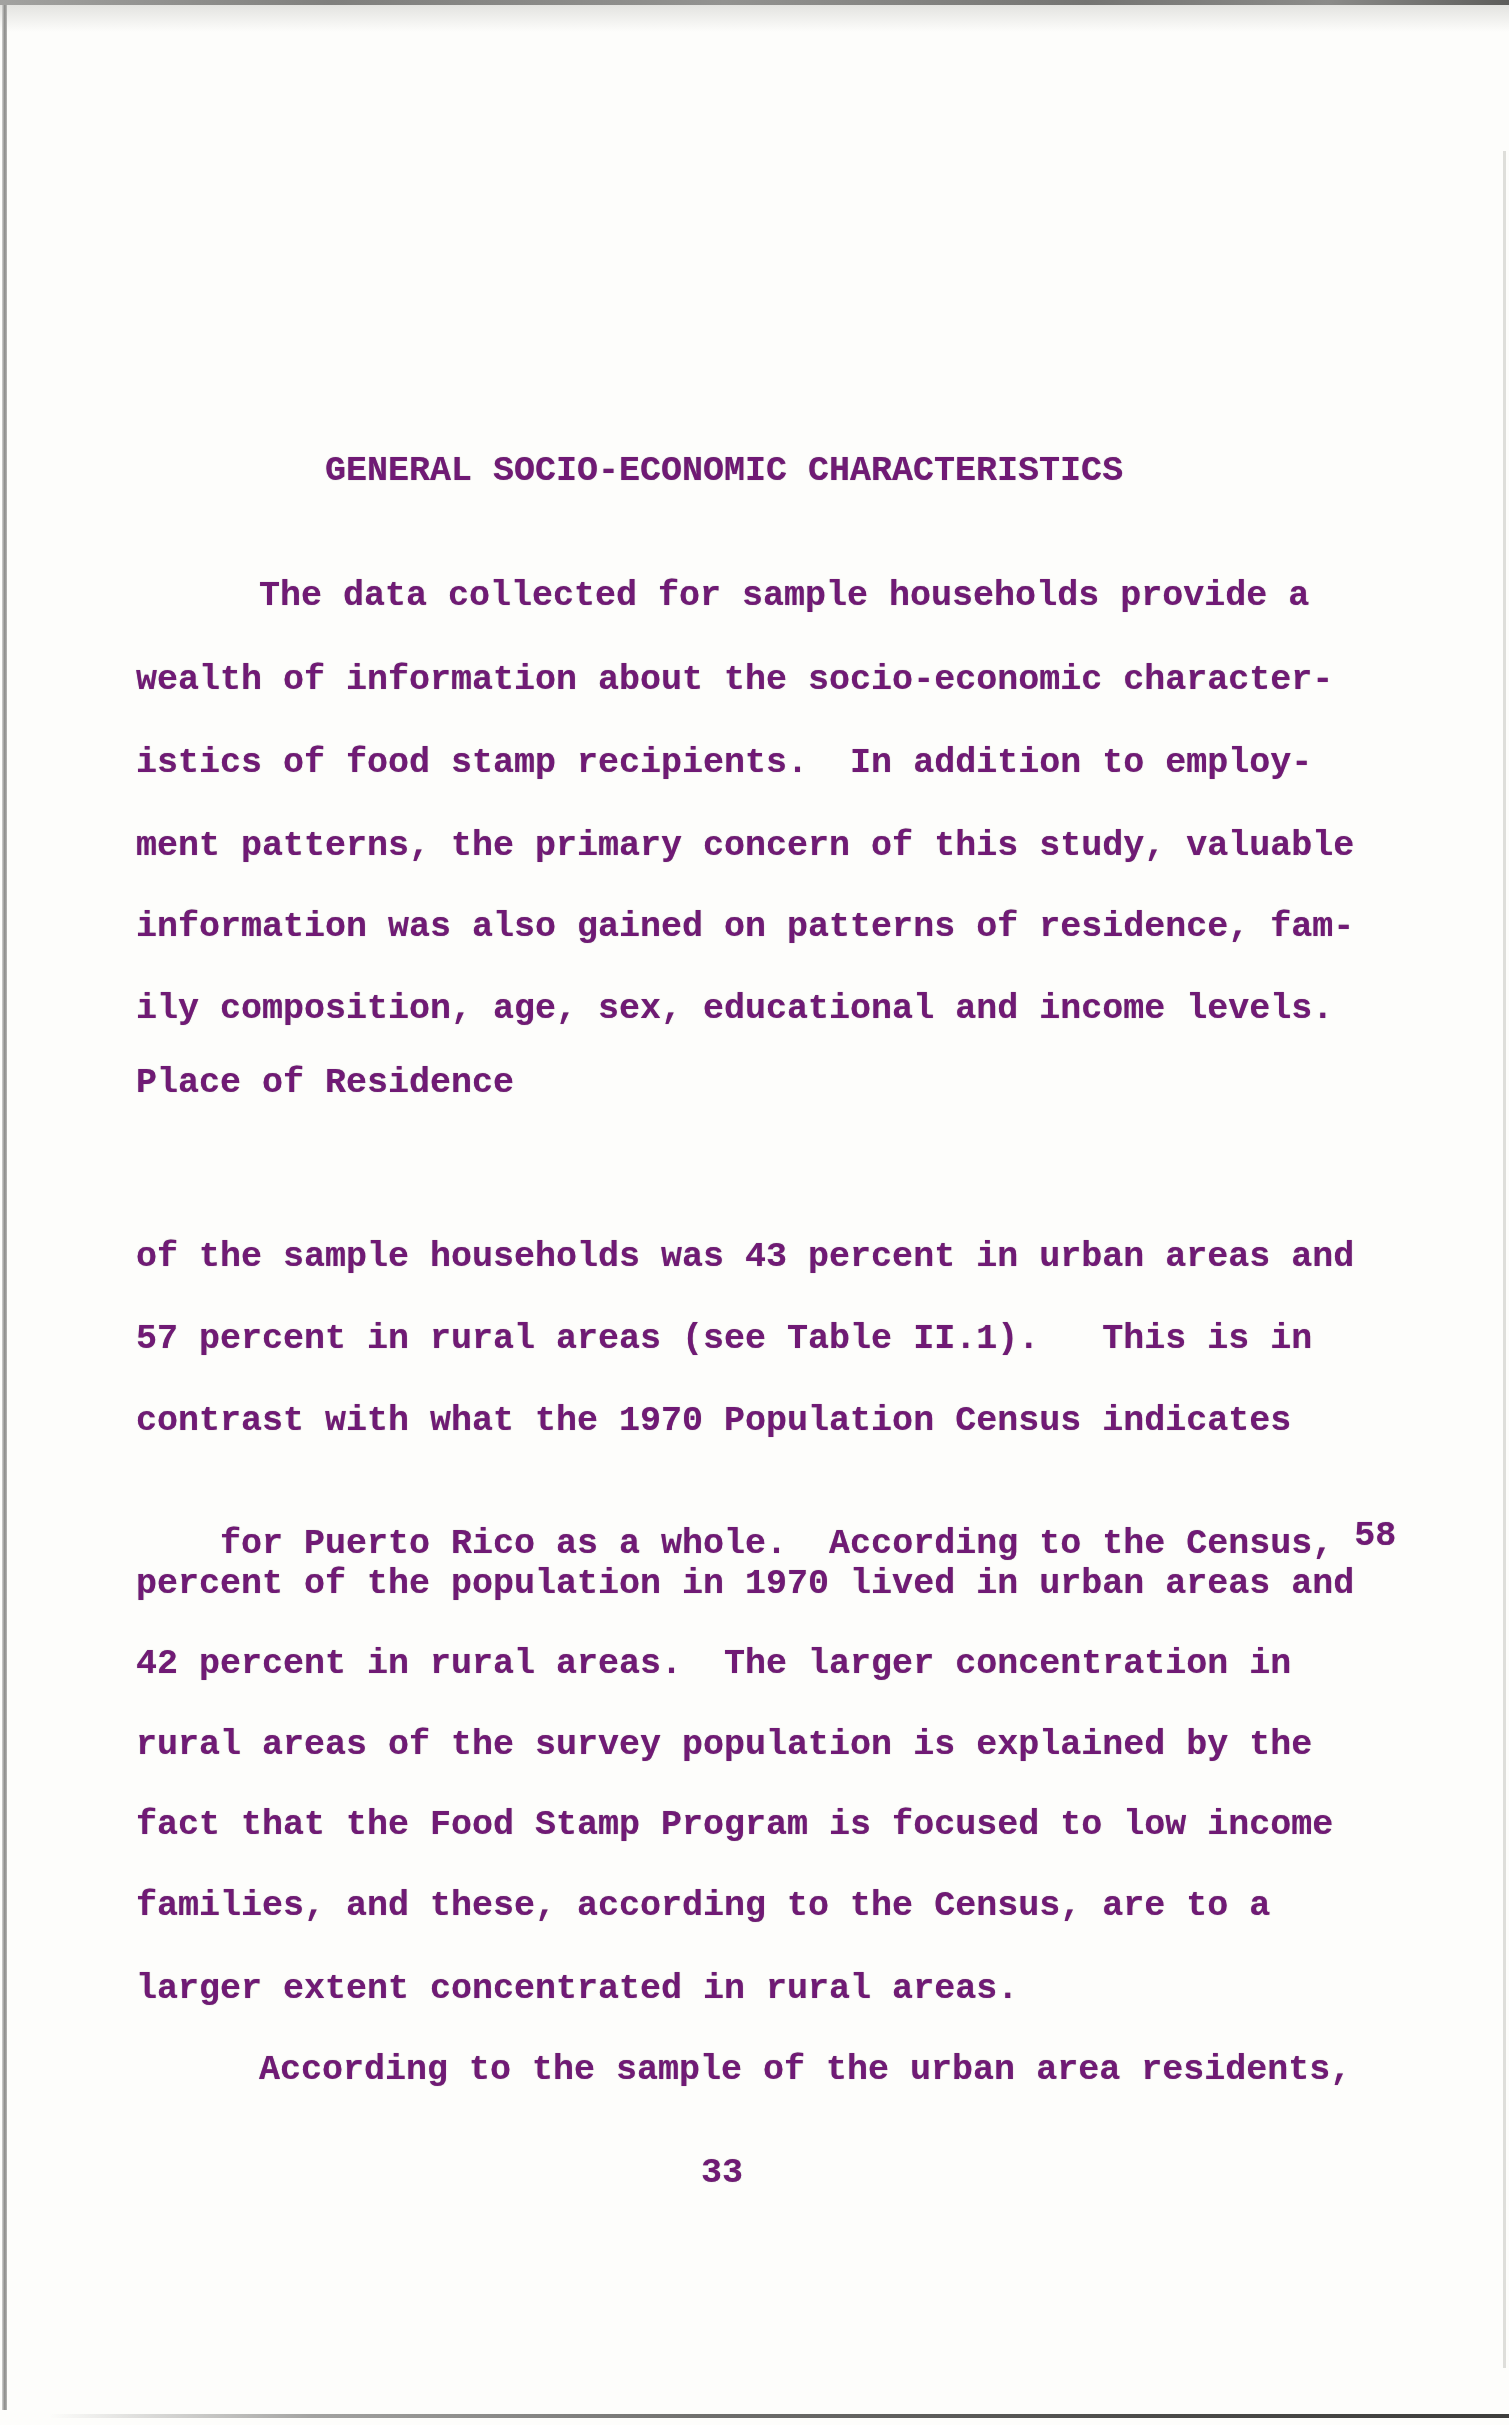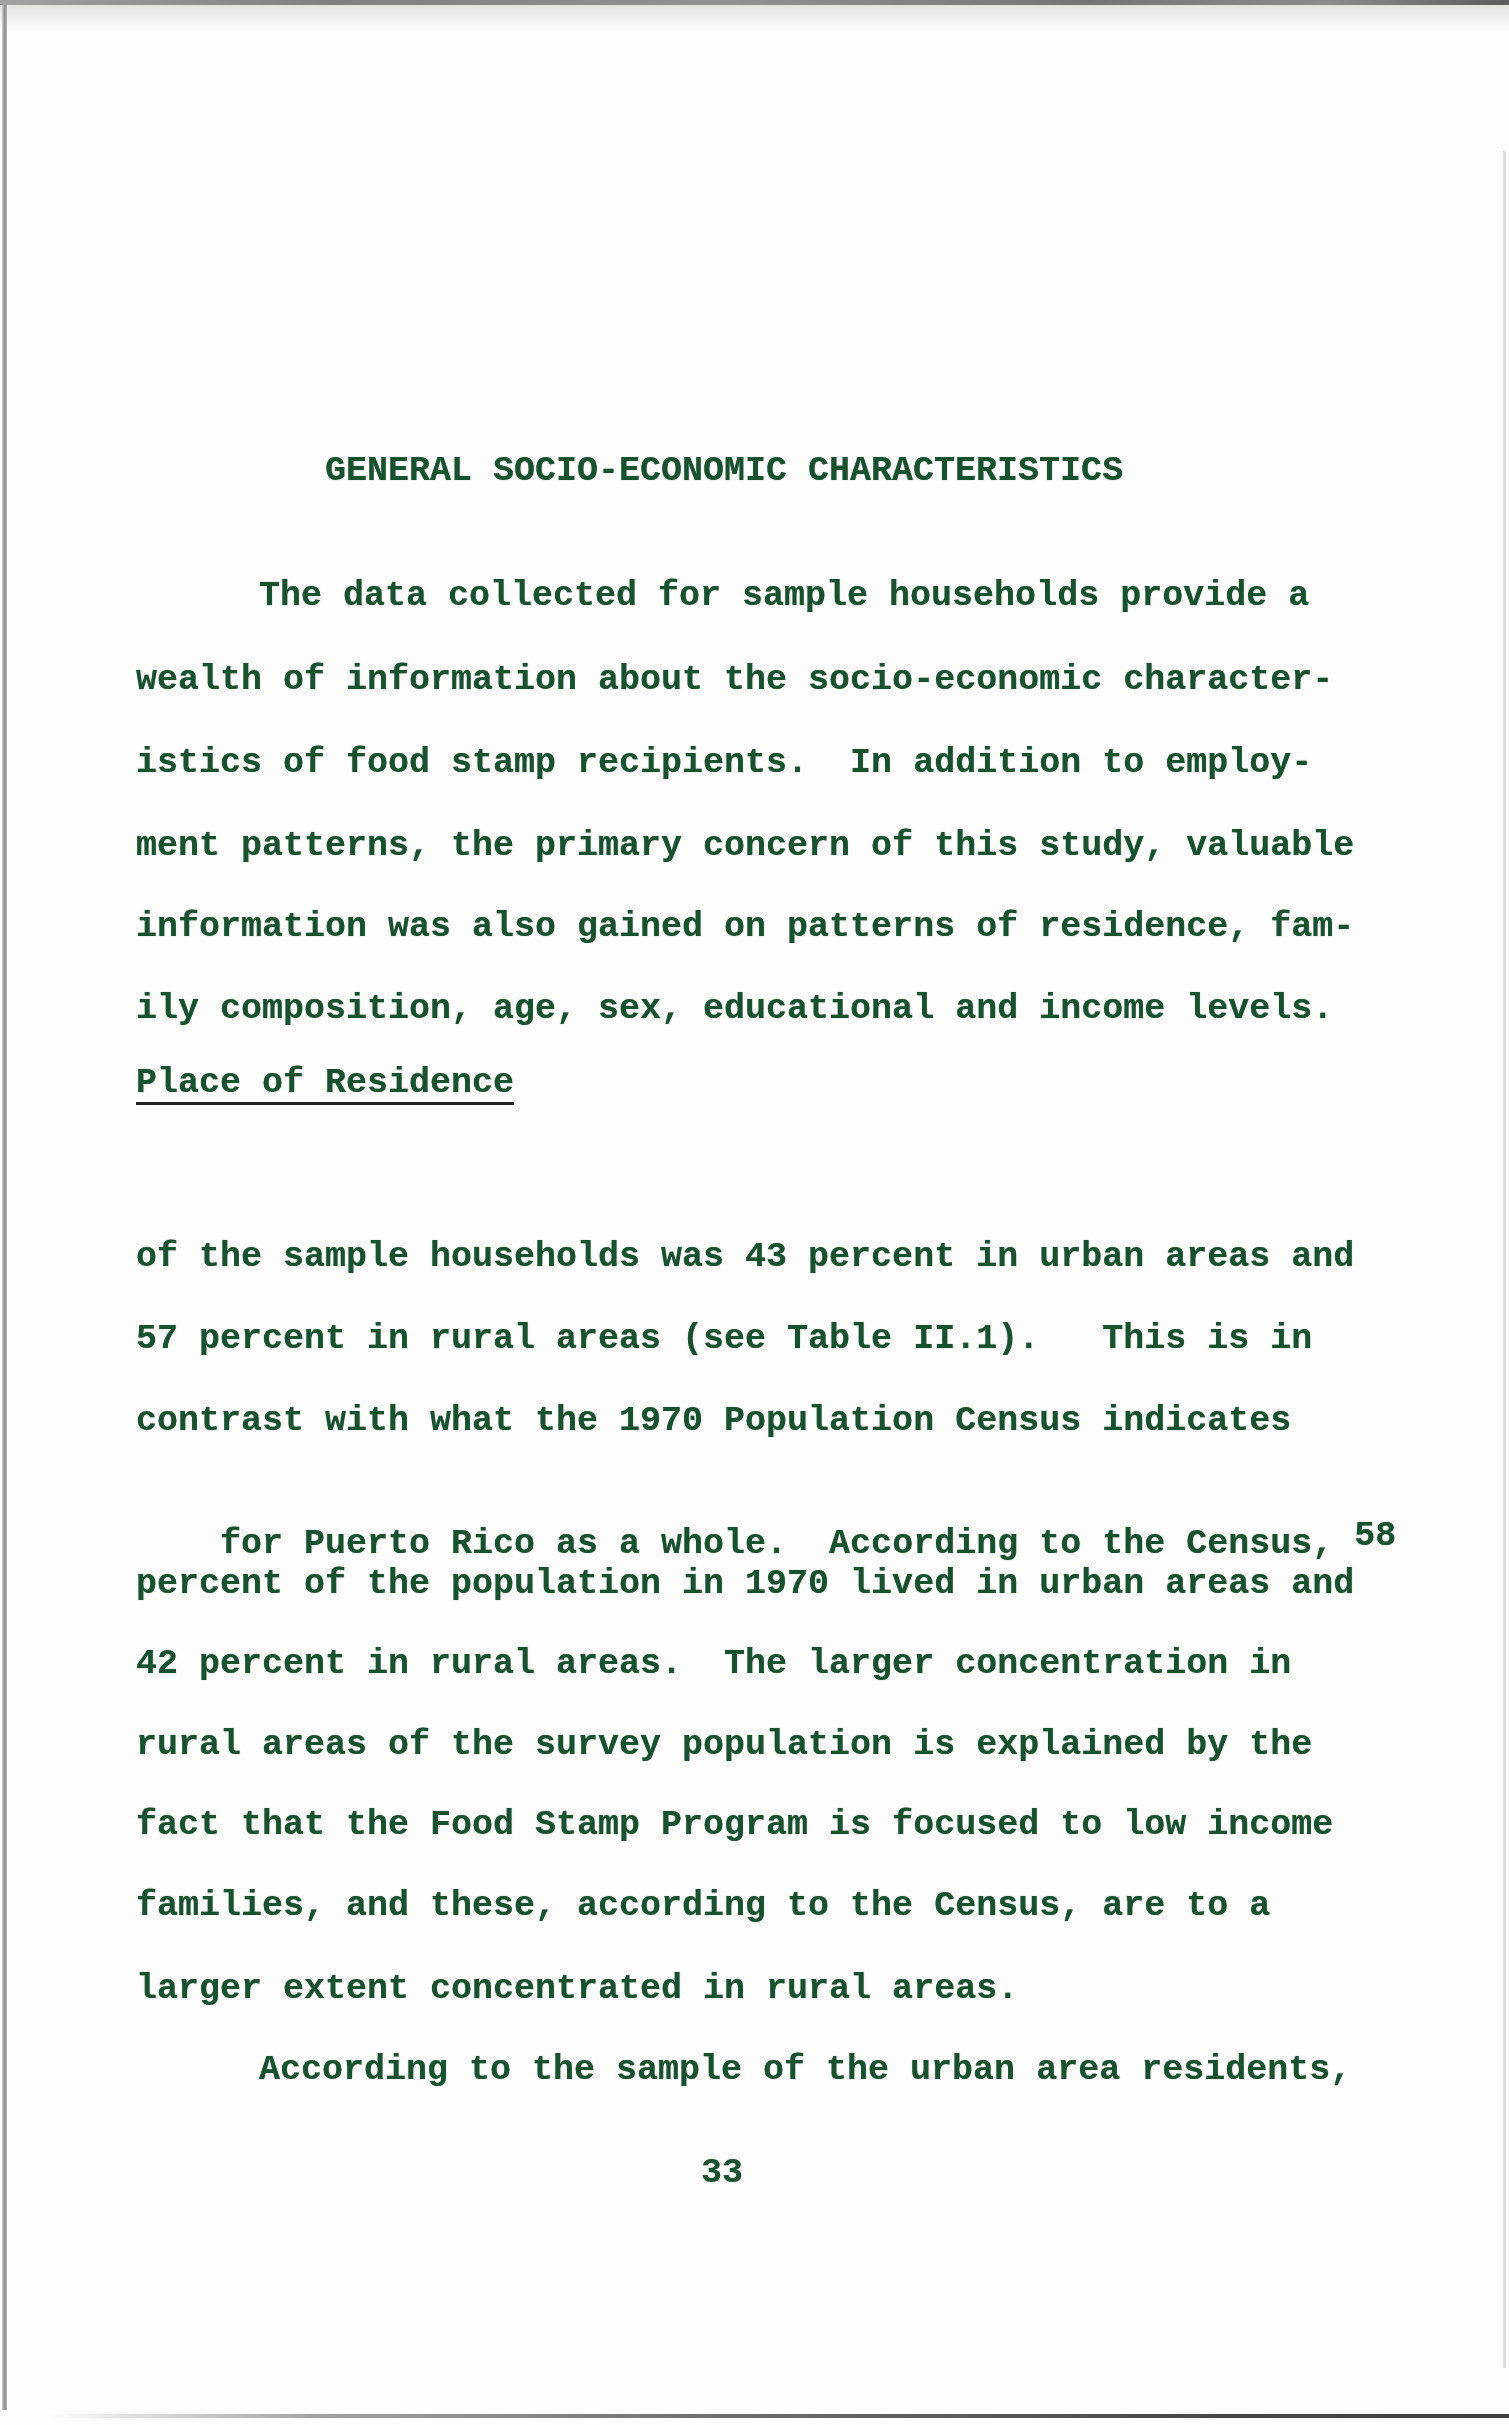--- a/index.html
+++ b/index.html
@@ -32,29 +32,28 @@
     position:absolute;left:49px;top:2414px;width:1461px;height:3.5px;
     background:linear-gradient(to right,rgba(150,150,148,0),#a3a3a1 18%,#6f6f6d 45%,#4c4c4a 75%,#3e3e3c);
   }
   
   .line{
     position:absolute;
     left:136px;
     font-size:35px;
     font-weight:700;
     line-height:41px;
-    color:#14532d;
+    color:#701a75;
     letter-spacing:0;
     white-space:pre;
     text-shadow:0 0 0.9px rgba(25,25,25,.5);
   }
   .indent{padding-left:123px;}
   .title-line{left:325px;}
   .heading-underline{
-    text-decoration:underline;
     text-decoration-thickness:2.7px;
     text-underline-offset:9.8px;
     text-decoration-color:#222220;
   }
   .raised{
     position:relative;
     top:-8px;
     display:inline-block;
   }
   .page-number{left:701px;}

